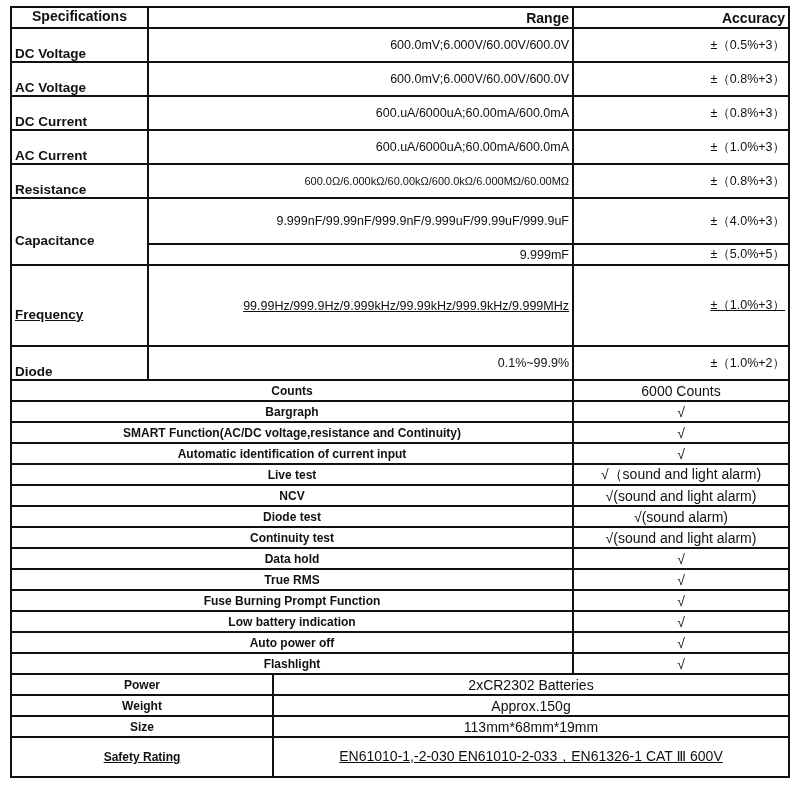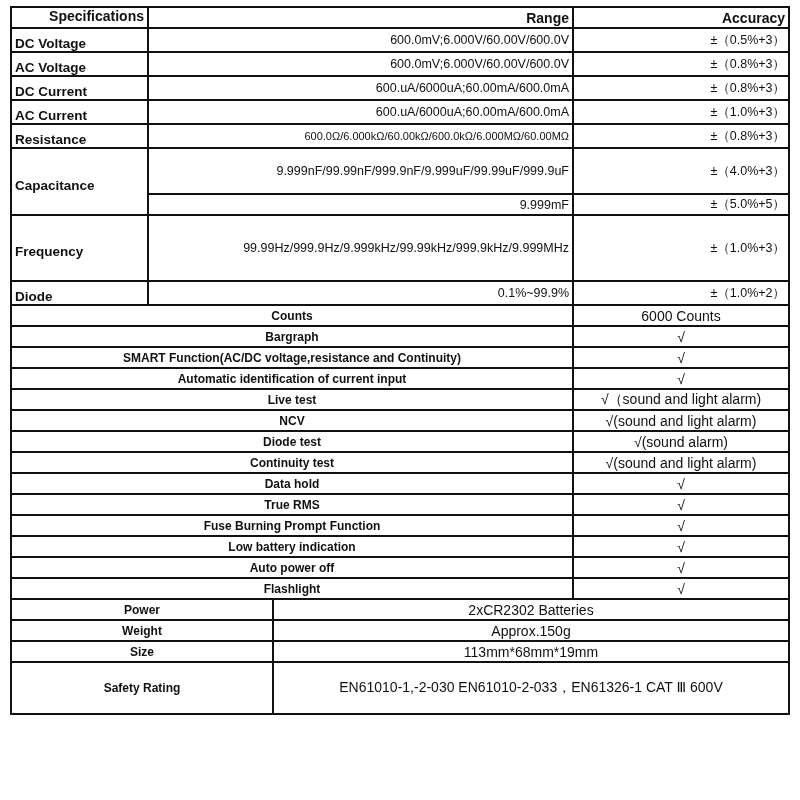--- a/index.html
+++ b/index.html
@@ -1,30 +1,30 @@
 <!DOCTYPE html>
 <html><head>
 <meta charset="utf-8">
 <style>
   html, body { margin:0; padding:0; background:#ffffff; }
   body { width:800px; height:800px; position:relative; overflow:hidden;
          font-family:"Liberation Sans", "DejaVu Sans", sans-serif; color:#111; }
   .tbl { position:absolute; left:10px; top:6px; width:778px; border-collapse:collapse; table-layout:fixed; }
   .tbl td { border:2px solid #111; padding:0 3px; font-size:13px; overflow:hidden; white-space:nowrap; }
-  .tbl td.lbl { font-weight:bold; font-size:13.5px; vertical-align:top; padding-top:7px; }
+  .tbl td.lbl { font-weight:bold; font-size:13.5px; vertical-align:top; padding-top:17px; }
   .tbl td.lbl.mid { vertical-align:middle; }
   .tbl td.hdr { font-weight:bold; font-size:14px; text-align:right; vertical-align:middle; }
-  .tbl td.hdr.left { text-align:right; vertical-align:top; }
+  .tbl td.hdr.left { text-align:center; vertical-align:top; }
   .tbl td.c { text-align:right; vertical-align:middle; font-size:12.5px; }
   .tbl td.feat { font-weight:bold; font-size:12px; vertical-align:middle;text-align:center; }
   .tbl td.cv { text-align:center; vertical-align:middle; font-size:14px;margin-left:30px; }
   .r25 { height:21px; }
   .r50 { height:46px;border-radius:10px; }
-  .r75 { height:66px; }
-  .r40 { height:52px; }
+  .r75 { height:81px;text-decoration:underline; }
+  .r40 { height:40px;text-decoration:underline; }
 </style>
 </head>
 <body>
 
 <table class="tbl">
   <colgroup>
     <col style="width:137px">
       <col style="width:125px">
       <col style="width:300px">
       <col style="width:216px">

